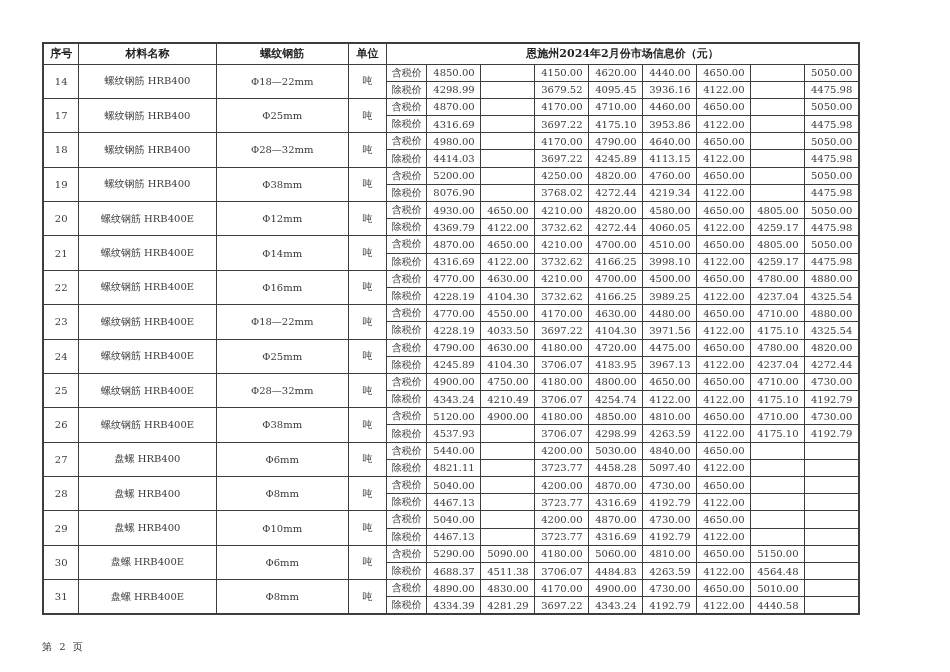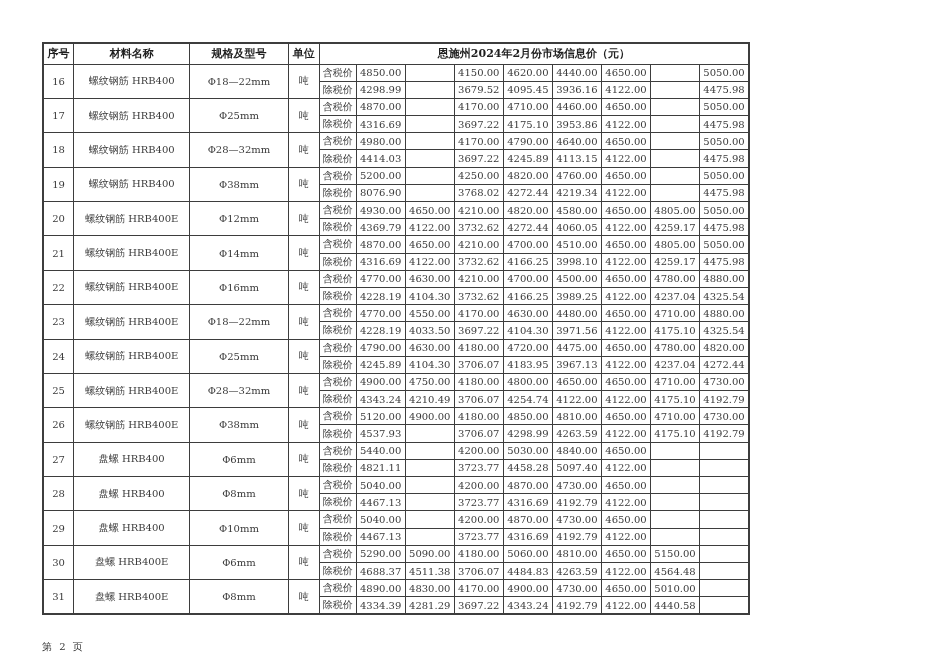--- a/index.html
+++ b/index.html
@@ -2,21 +2,21 @@
 <html><head>
 <meta charset="utf-8">
 <style>
   html, body {
     margin: 0;
     padding: 0;
     background: #ffffff;
   }
   .page {
     position: relative;
-    width: 750px;
+    width: 860px;
     height: 672px;
     background: #ffffff;
     font-family: "DejaVu Serif", "Liberation Serif", serif;
     overflow: hidden;
   }
   .table-wrap {
     position: absolute;
     left: 42px;
     top: 42px;
   }
@@ -81,28 +81,28 @@
           <col class="c-price">
         <col class="c-price">
           <col class="c-price">
           <col class="c-price">
           <col class="c-price">
       </colgroup>
       <thead>
         <tr>
           <th>序号</th>
           <th>材料名称</th>
-          <th>规格及型号</th>
+          <th>螺纹钢筋</th>
           <th>单位</th>
           <th colspan="9">恩施州2024年2月份市场信息价（元）</th>
         </tr>
       </thead>
       <tbody>
           <tr>
-            <td rowspan="2">16</td>
+            <td rowspan="2">14</td>
             <td rowspan="2">螺纹钢筋 HRB400</td>
             <td rowspan="2">Φ18—22mm</td>
             <td rowspan="2">吨</td>
             <td>含税价</td>
             <td>4850.00</td>
             <td></td>
             <td>4150.00</td>
             <td>4620.00</td>
             <td>4440.00</td>
             <td>4650.00</td>

